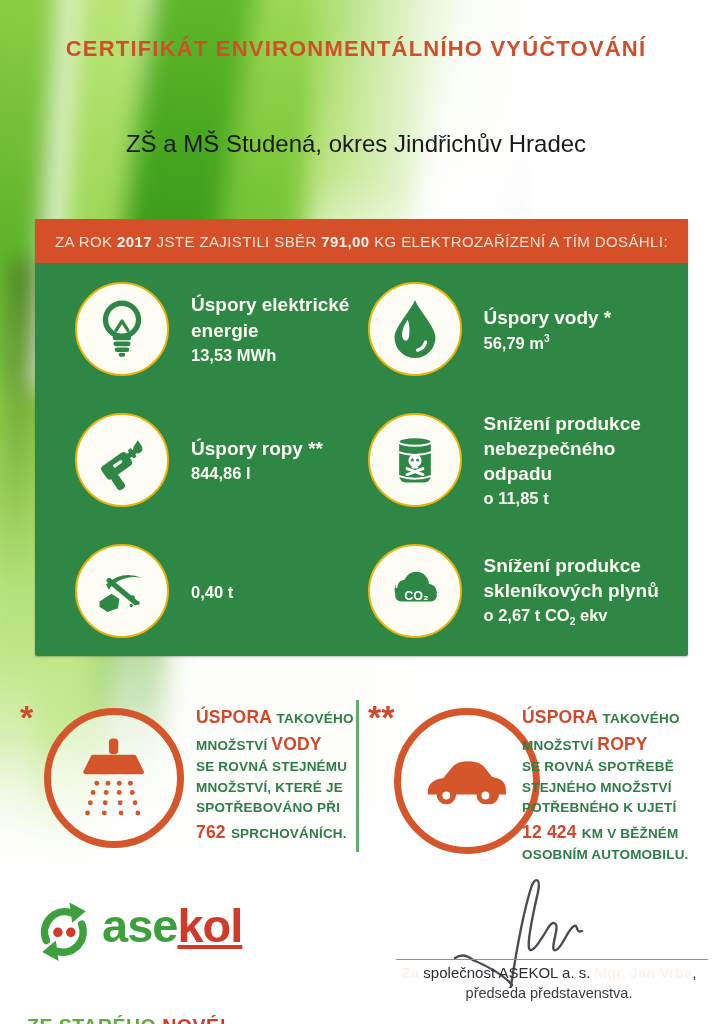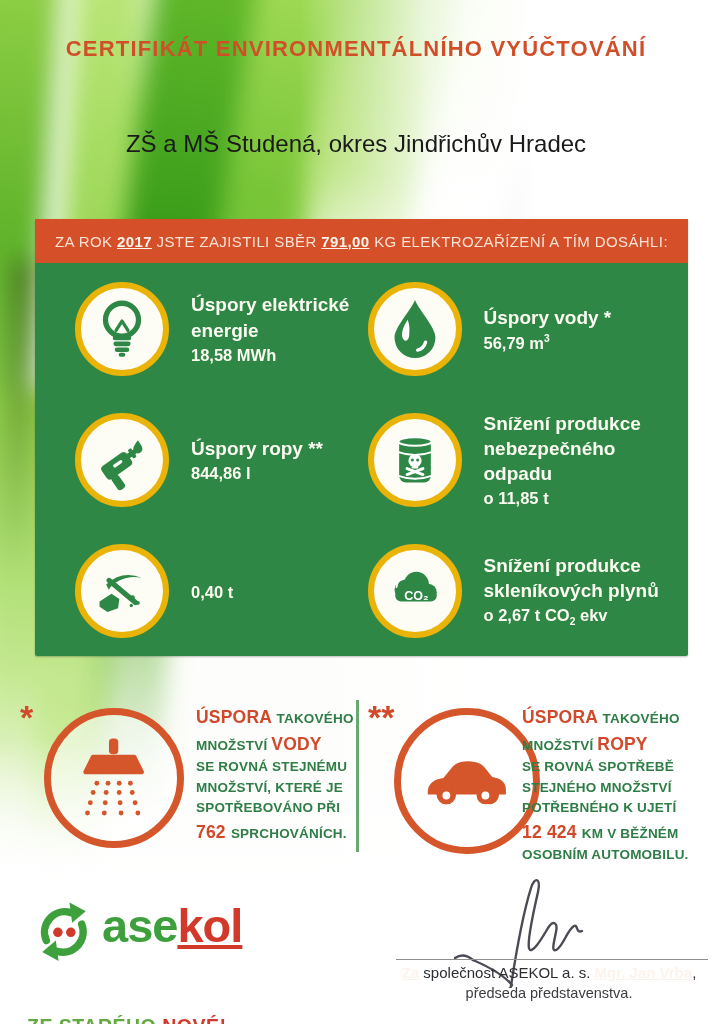--- a/index.html
+++ b/index.html
@@ -23,26 +23,26 @@
   .fade-right{position:absolute;inset:0;background:linear-gradient(90deg,rgba(255,255,255,0) 42%,rgba(255,255,255,.8) 60%,#fff 75%);}
   .fade-bottom{position:absolute;inset:0;background:linear-gradient(180deg,rgba(255,255,255,0) 72%,rgba(255,255,255,.9) 86%,#fff 93%);}
 
   
   .title{position:absolute;left:0;top:36px;width:100%;text-align:center;font-size:22px;font-weight:bold;letter-spacing:1.2px;color:#d14f28;margin:0;}
   .recipient{position:absolute;left:0;top:130px;width:100%;text-align:center;font-size:24px;color:#1a1a1a;}
 
   
   .panel{position:absolute;left:35px;top:219px;width:653px;height:437px;background:#2e8745;border-radius:2px;box-shadow:0 1px 2px rgba(0,0,0,.25);}
   .banner{height:44px;background:#d54f28;color:#f7e2d6;font-size:15px;letter-spacing:.4px;display:flex;align-items:center;justify-content:center;white-space:pre;}
-  .seg-b{font-weight:bold;color:#fdf3ec;text-decoration:underline;}
+  .seg-b{font-weight:bold;color:#fdf3ec;}
   .stats{position:absolute;left:0;top:44px;width:100%;height:393px;display:grid;grid-template-columns:1fr 1fr;grid-auto-rows:131px;}
   .stat{display:flex;align-items:center;}
   .stat.col-l{padding-left:40px;}
   .stat.col-r{padding-left:6px;}
-  .stat-ring{width:94px;height:94px;border-radius:50%;background:#fdfdf6;border:6px solid #eab308;box-sizing:border-box;flex:none;display:flex;align-items:center;justify-content:center;}
+  .stat-ring{width:94px;height:94px;border-radius:50%;background:#fdfdf6;border:2px solid #eab308;box-sizing:border-box;flex:none;display:flex;align-items:center;justify-content:center;}
   .stat-ring svg{width:66px;height:66px;}
   .stat-text{margin-left:22px;max-width:215px;}
   .stat-title{font-size:19px;font-weight:bold;color:#fbfbf2;line-height:1.32;}
   .stat-value{font-size:16.5px;font-weight:bold;color:#fbfbf2;margin-top:3px;}
   .seg-sup{vertical-align:super;font-size:62%;}
   .seg-sub{vertical-align:sub;font-size:62%;}
 
   
   .fn-marker{position:absolute;font-size:34px;font-weight:bold;color:#d1492a;line-height:1;}
   .fn-ring{position:absolute;border:7px solid #d4562a;border-radius:50%;background:rgba(255,255,255,.55);box-sizing:border-box;display:flex;align-items:center;justify-content:center;}
@@ -103,21 +103,21 @@
             <circle cx="50" cy="36" r="25" fill="none" stroke="#2e8745" stroke-width="8"></circle>
             <path d="M41 52 L50 38 L59 52" fill="none" stroke="#2e8745" stroke-width="5" stroke-linecap="round" stroke-linejoin="round"></path>
             <rect x="36" y="60" width="28" height="7" rx="3.5" fill="#2e8745"></rect>
             <rect x="37" y="69" width="26" height="7" rx="3.5" fill="#2e8745"></rect>
             <rect x="39" y="78" width="22" height="7" rx="3.5" fill="#2e8745"></rect>
             <rect x="45" y="86" width="10" height="6" rx="3" fill="#2e8745"></rect>
           </svg>
         </div>
         <div class="stat-text">
           <div class="stat-title">Úspory elektrické energie</div>
-          <div class="stat-value"><span>18,58 MWh</span></div>
+          <div class="stat-value"><span>13,53 MWh</span></div>
         </div>
       </div>
 
       <div class="stat col-r">
         <div class="stat-ring">
           <svg viewBox="0 0 100 100">
             <path d="M50 6 C45 20 19 47 19 63 a31 31 0 0 0 62 0 C81 47 55 20 50 6 Z" fill="#2e8745"></path>
             <path d="M39 36 C32 46 29 56 31 63 C33 70 40 69 41 61 C42 52 42 44 39 36 Z" fill="#fff"></path>
             <path d="M66 70 a17 17 0 0 1 -12 12" stroke="#fff" stroke-width="5" fill="none" stroke-linecap="round"></path>
           </svg>

